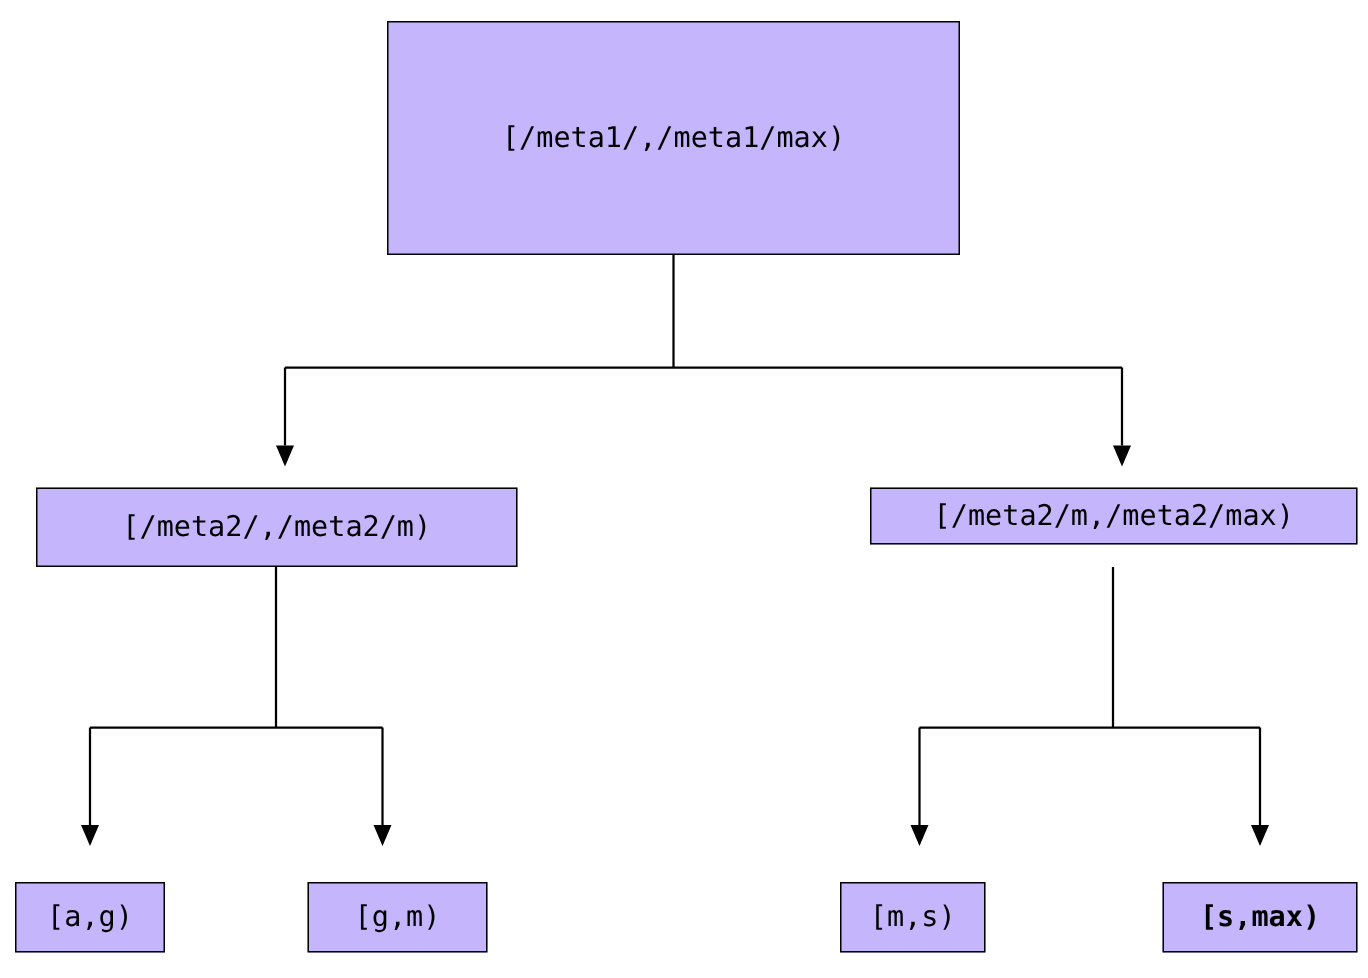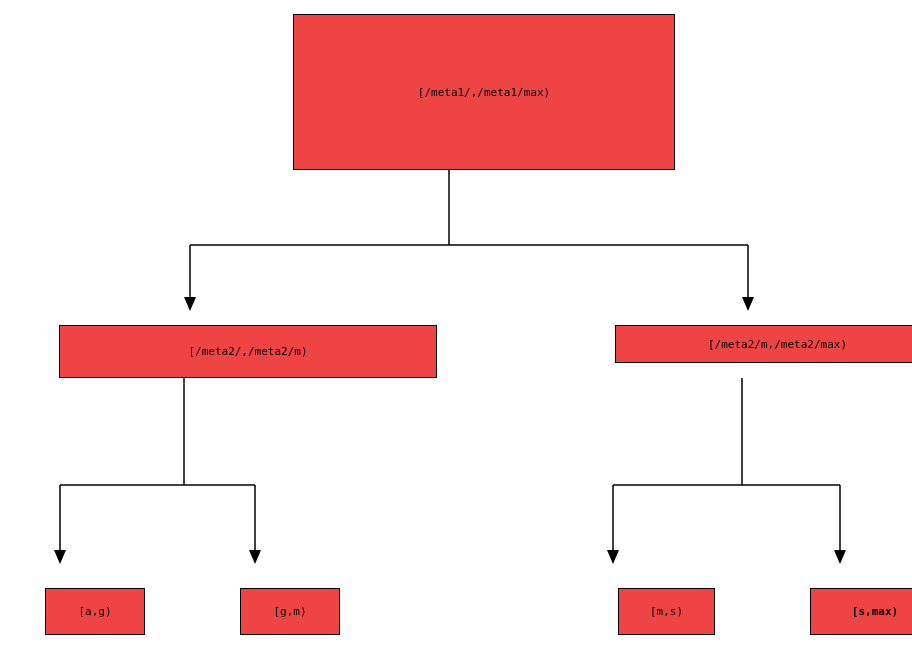--- a/index.html
+++ b/index.html
@@ -20,36 +20,35 @@
     left: 0;
     top: 0;
     width: 912px;
     height: 652px;
     pointer-events: none;
   }
   .node {
     position: absolute;
     box-sizing: border-box;
     border: 1.5px solid #000000;
-    background: #ef4444;
+    background: #c4b5fd;
     display: flex;
     align-items: center;
     justify-content: center;
-    font-size: 11px;
+    font-size: 19px;
     line-height: 1;
     white-space: nowrap;
-    margin-left: 35px;
   }
   .node-root   { left: 258px; top: 14px;  width: 382px; height: 156px; }
-  .node-l2-left  { left: 24px;  top: 325px; width: 378px; height: 53px; }
+  .node-l2-left  { left: 24px;  top: 325px; width: 321px; height: 53px; }
   .node-l2-right { left: 580px; top: 325px; width: 325px; height: 38px; }
   .node-leaf   { top: 588px; height: 47px; }
   .node-leaf-0 { left: 10px;  width: 100px; }
-  .node-leaf-1 { left: 205px; width: 100px; }
-  .node-leaf-2 { left: 583px; width: 97px;  }
+  .node-leaf-1 { left: 205px; width: 120px; }
+  .node-leaf-2 { left: 560px; width: 97px;  }
   .node-leaf-3 { left: 775px; width: 130px; font-weight: bold; }
 </style>
 </head>
 <body>
 
 <svg id="connectors" viewBox="0 0 912 652" xmlns="http://www.w3.org/2000/svg">
   <g stroke="#000000" stroke-width="1.5" fill="none">
 
     <line x1="449" y1="170" x2="449" y2="245"></line>
     <line x1="190" y1="245" x2="748" y2="245"></line>

